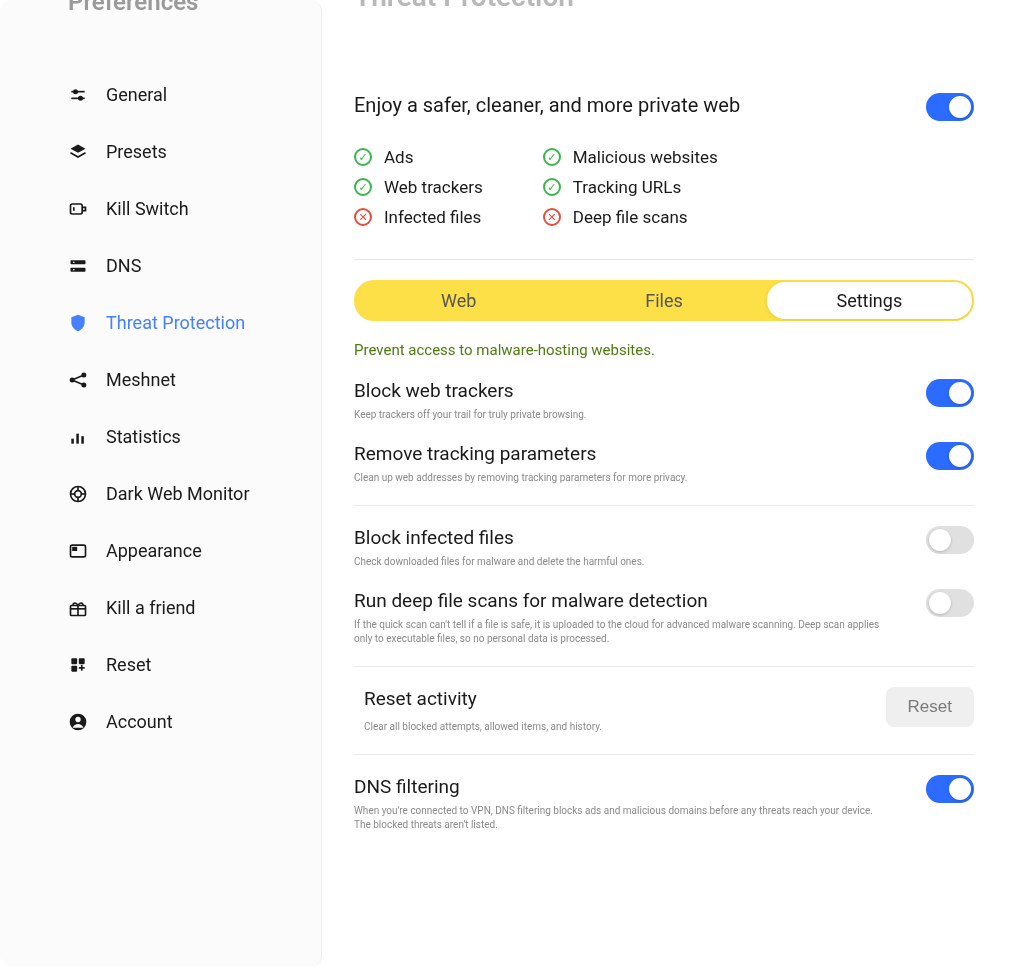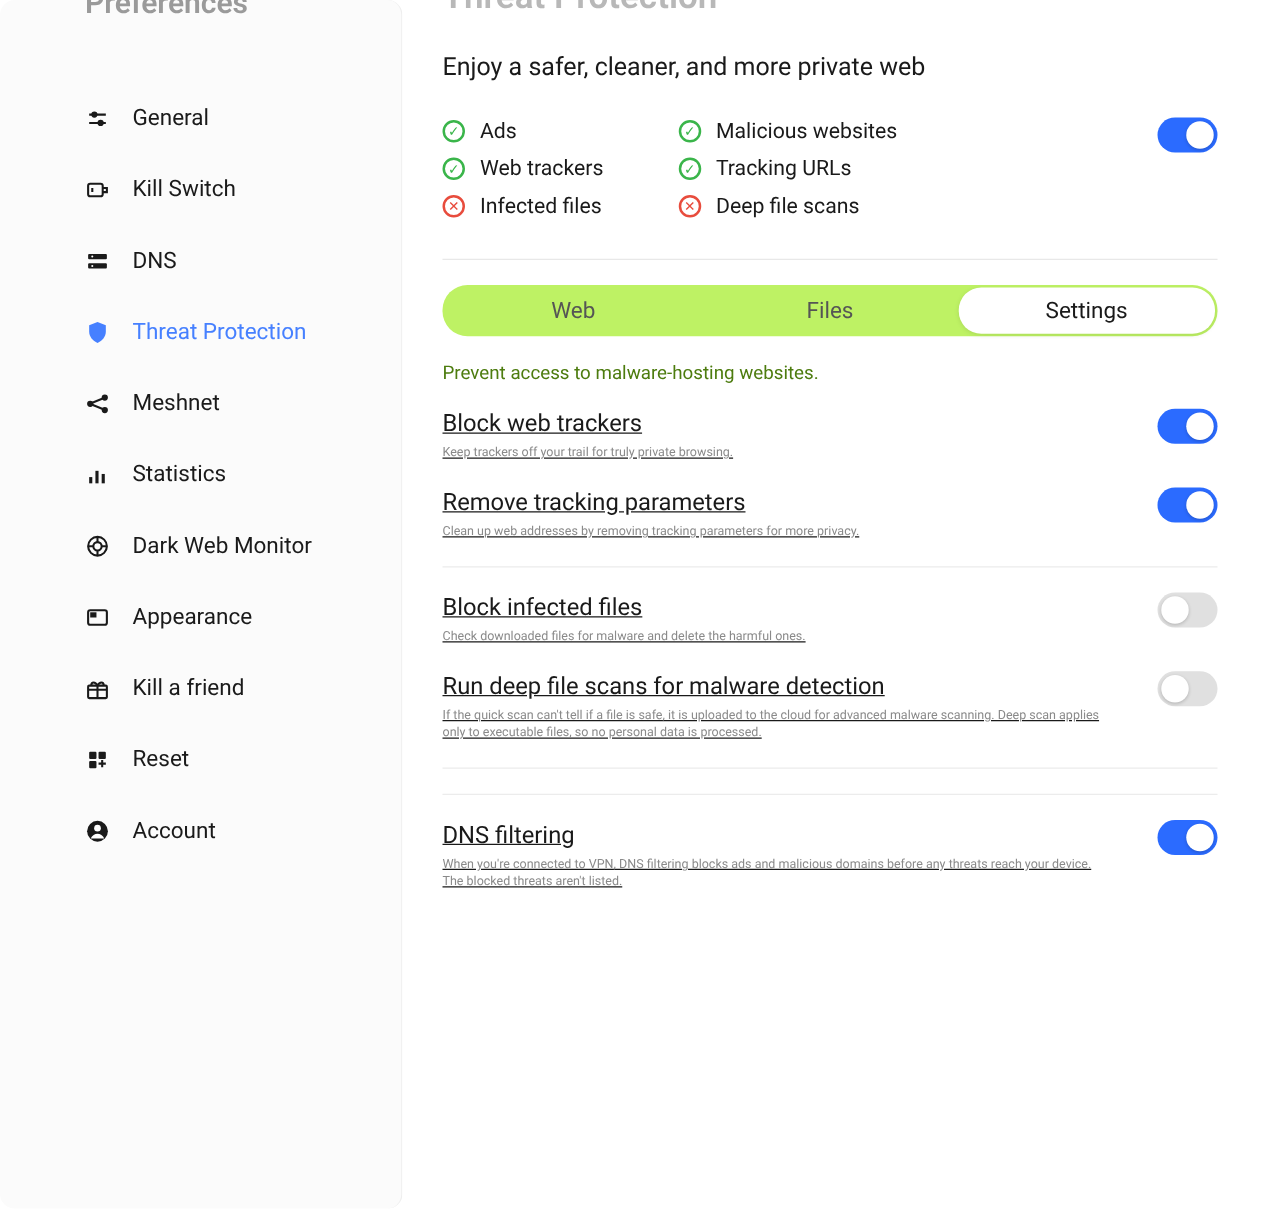--- a/index.html
+++ b/index.html
@@ -55,23 +55,23 @@
       overflow-y: auto;
     }
     .page-title {
       font-size: 28px;
       font-weight: 600;
       color: #b8b8b8;
       margin-top: -20px;
     }
     .hero {
       display: flex;
-      align-items: center;
+      align-items: flex-start;
       justify-content: space-between;
-      margin-top: 28px;
+      margin-top: 80px;
     }
     .hero-left {
       flex: 1;
     }
     .hero-text {
       font-size: 20px;
       color: #1a1a1a;
     }
     .status-grid {
       display: flex;
@@ -134,21 +134,21 @@
     .toggle.on::after {
       left: 23px;
     }
     hr.sep {
       border: none;
       border-top: 1px solid #e8e8e8;
       margin: 32px 0 20px 0;
     }
     .tabs {
       display: flex;
-      background: #bef264;
+      background: #fde047;
       border-radius: 20px;
       padding: 2px;
       margin-bottom: 20px;
     }
     .tab {
       flex: 1;
       text-align: center;
       padding: 8px 0;
       font-size: 18px;
       color: #555;
@@ -163,21 +163,20 @@
     .faded-note {
       color: #4d7c0f;
       font-size: 15px;
       margin-bottom: 16px;
     }
     .setting-row {
       display: flex;
       justify-content: space-between;
       align-items: flex-start;
       margin: 20px 0;
-      text-decoration: underline;
     }
     .setting-text {
       flex: 1;
       padding-right: 40px;
     }
     .setting-title {
       font-size: 19px;
       color: #1a1a1a;
       margin-bottom: 6px;
     }
@@ -210,20 +209,29 @@
       <li class="sidebar-item">
         <span class="icon">
           <svg viewBox="0 0 24 24" width="20" height="20" fill="none" stroke="currentColor" stroke-width="2">
             <line x1="4" y1="8" x2="20" y2="8"></line>
             <line x1="4" y1="16" x2="20" y2="16"></line>
             <circle cx="9" cy="8" r="2" fill="currentColor"></circle>
             <circle cx="15" cy="16" r="2" fill="currentColor"></circle>
           </svg>
         </span>
         <span>General</span>
+      </li>
+      <li class="sidebar-item">
+        <span class="icon">
+          <svg viewBox="0 0 24 24" width="20" height="20" fill="currentColor">
+            <path d="M12 3l9 5-9 5-9-5 9-5z"></path>
+            <path d="M3 13l9 5 9-5" fill="none" stroke="currentColor" stroke-width="2"></path>
+          </svg>
+        </span>
+        <span>Presets</span>
       </li>
       <li class="sidebar-item">
         <span class="icon">
           <svg viewBox="0 0 24 24" width="20" height="20" fill="none" stroke="currentColor" stroke-width="2">
             <rect x="3" y="6" width="14" height="12" rx="2"></rect>
             <path d="M17 10h4v4h-4"></path>
             <line x1="7" y1="10" x2="7" y2="14"></line>
           </svg>
         </span>
         <span>Kill Switch</span>
@@ -404,20 +412,27 @@
         <div class="setting-text">
           <div class="setting-title">Run deep file scans for malware detection</div>
           <div class="setting-desc">If the quick scan can't tell if a file is safe, it is uploaded to the cloud for advanced malware scanning. Deep scan applies only to executable files, so no personal data is processed.</div>
         </div>
         <div class="toggle"></div>
       </div>
     </div>
 
   <hr class="thin-sep">
 
+  <div class="setting-row">
+    <div class="setting-text" style="padding-left:10px;">
+      <div class="setting-title">Reset activity</div>
+      <div class="setting-desc" style="margin-top:10px">Clear all blocked attempts, allowed items, and history.</div>
+    </div>
+    <button class="reset-btn">Reset</button>
+  </div>
 
   <hr class="thin-sep">
 
   <div class="setting-row">
     <div class="setting-text">
       <div class="setting-title">DNS filtering</div>
       <div class="setting-desc">When you're connected to VPN, DNS filtering blocks ads and malicious domains before any threats reach your device. The blocked threats aren't listed.</div>
     </div>
     <div id="dns-toggle" class="toggle on"></div>
   </div>

